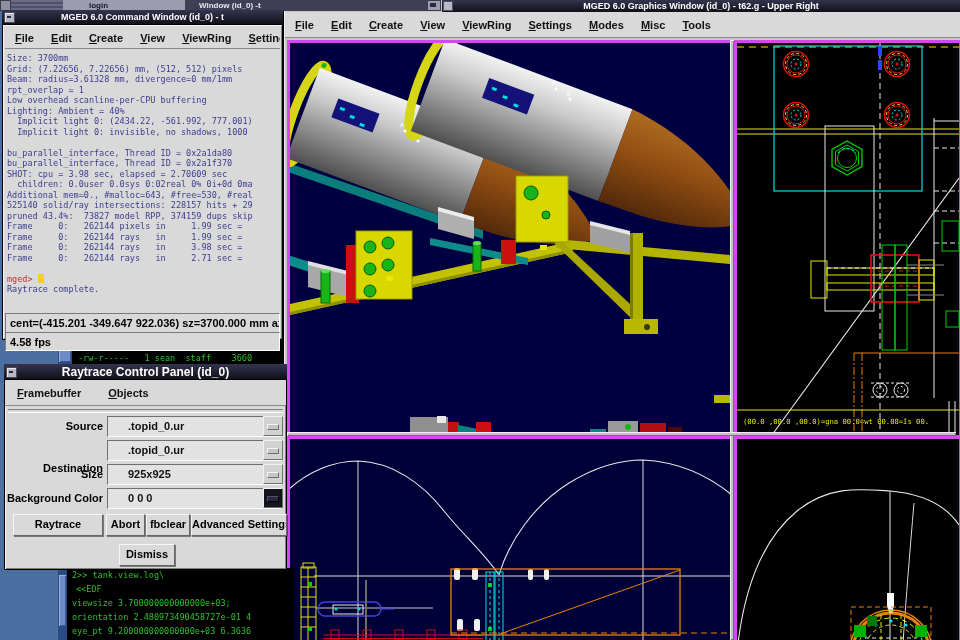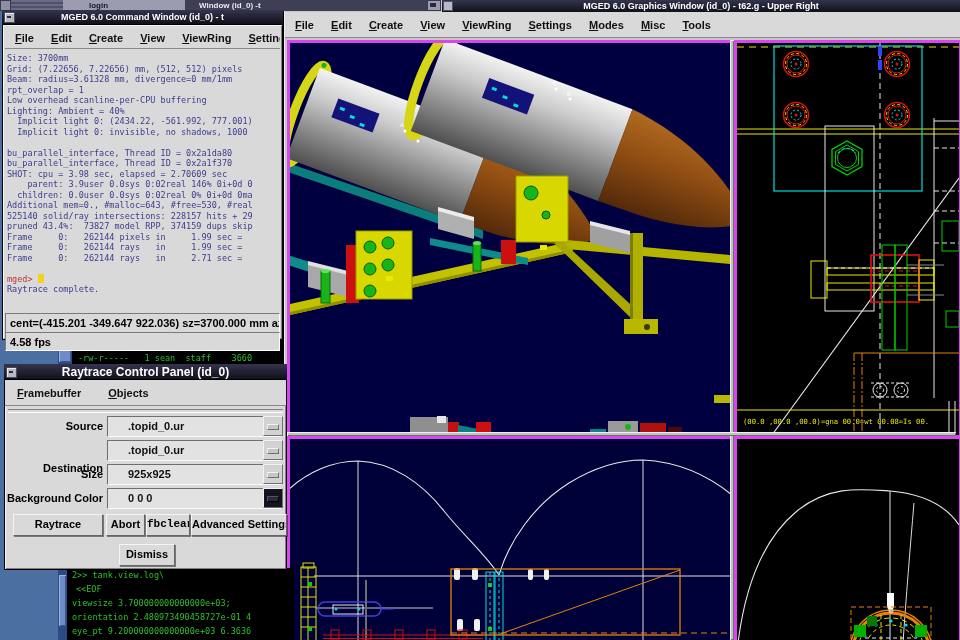--- a/index.html
+++ b/index.html
@@ -418,27 +418,27 @@
       <div class="oline">Beam: radius=3.61328 mm, divergence=0 mm/1mm</div>
       <div class="oline">rpt_overlap = 1</div>
       <div class="oline">Low overhead scanline-per-CPU buffering</div>
       <div class="oline">Lighting: Ambient = 40%</div>
       <div class="oline">  Implicit light 0: (2434.22, -561.992, 777.001)</div>
       <div class="oline">  Implicit light 0: invisible, no shadows, 1000</div>
       <div class="oline"></div>
       <div class="oline">bu_parallel_interface, Thread ID = 0x2a1da80</div>
       <div class="oline">bu_parallel_interface, Thread ID = 0x2a1f370</div>
       <div class="oline">SHOT: cpu = 3.98 sec, elapsed = 2.70609 sec</div>
-      <div class="oline">    parent: 3.9user 0.0sys 0:02real 146% 0i+0d 0</div>
       <div class="oline">  children: 0.0user 0.0sys 0:02real 0% 0i+0d 0ma</div>
       <div class="oline">Additional mem=0., #malloc=643, #free=530, #real</div>
       <div class="oline">525140 solid/ray intersections: 228157 hits + 29</div>
       <div class="oline">pruned 43.4%:  73827 model RPP, 374159 dups skip</div>
       <div class="oline">Frame     0:   262144 pixels in     1.99 sec =</div>
       <div class="oline">Frame     0:   262144 rays   in     1.99 sec =</div>
+      <div class="oline">Frame     0:   262144 rays   in     3.98 sec =</div>
       <div class="oline">Frame     0:   262144 rays   in     2.71 sec =</div>
       <div class="oline"></div>
       <div class="oline"><span class="prompt">mged&gt;</span><span> </span><span class="cursor"></span></div>
       <div class="oline">Raytrace complete.</div>
     </div>
     <div class="sbox" style="top:288px;height:17px;">cent=(-415.201 -349.647 922.036) sz=3700.000  mm  az=</div>
     <div class="sbox" style="top:296px;margin-top:11px;height:14px;">4.58 fps</div>
   </div>
 </div>
 
@@ -475,18 +475,18 @@
       </div>
 
     <div class="rowlab" style="top:112px;left:2px;">Background Color</div>
     <div class="fld" style="top:108px;left:102px;width:152px;height:16px;">0 0 0</div>
     <div class="optbtn" style="top:108px;left:258px;width:18px;height:18px;background:#14141f;">
         <span class="bar" style="background:#2a2a3e;border-color:#50506a #000 #000 #50506a;"></span>
       </div>
 
     <div class="btn" style="top:134px;left:8px;width:88px;height:20px;">Raytrace</div>
     <div class="btn" style="top:134px;left:101px;width:37px;height:20px;">Abort</div>
-    <div class="btn" style="top:134px;left:141px;width:42px;height:20px;font-family:Liberation Mono, monospace;">fbclear</div>
+    <div class="btn" style="top:134px;left:141px;width:42px;height:20px;">fbclear</div>
     <div class="btn" style="top:134px;left:186px;width:94px;height:20px;">Advanced Settings...</div>
 
     <div class="btn" style="top:164px;left:114px;width:54px;height:20px;">Dismiss</div>
   </div>
 </div>
 
 </body></html>

